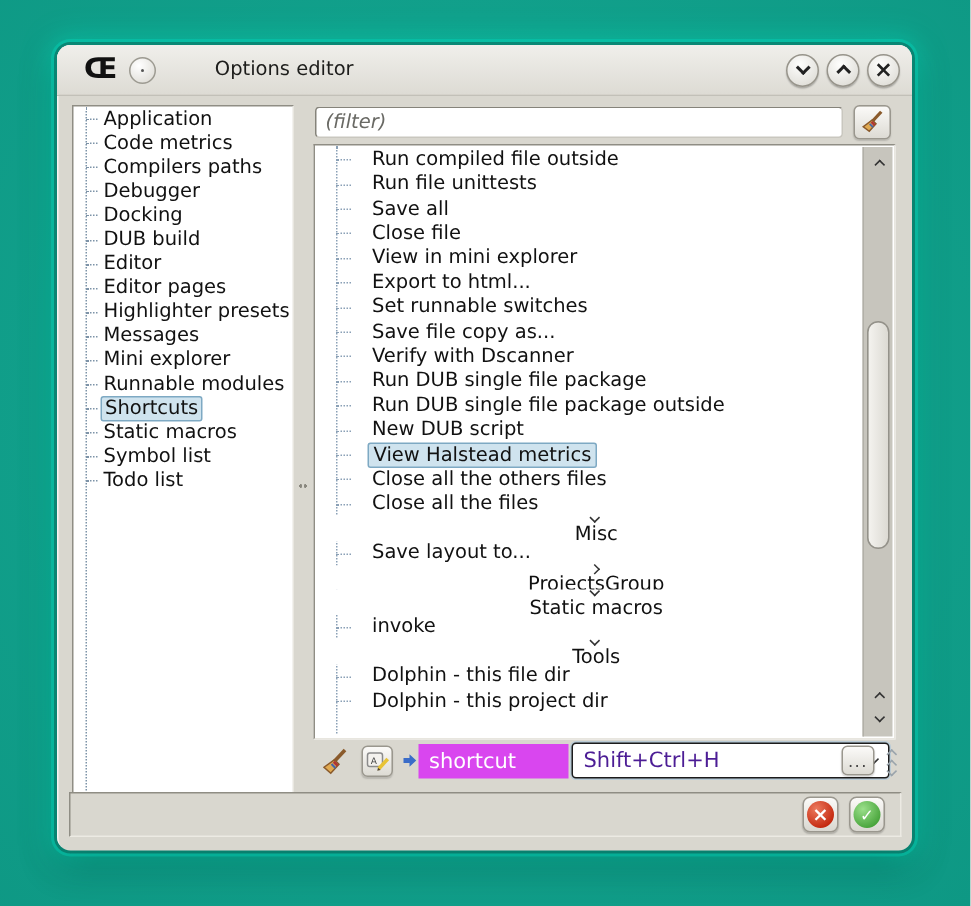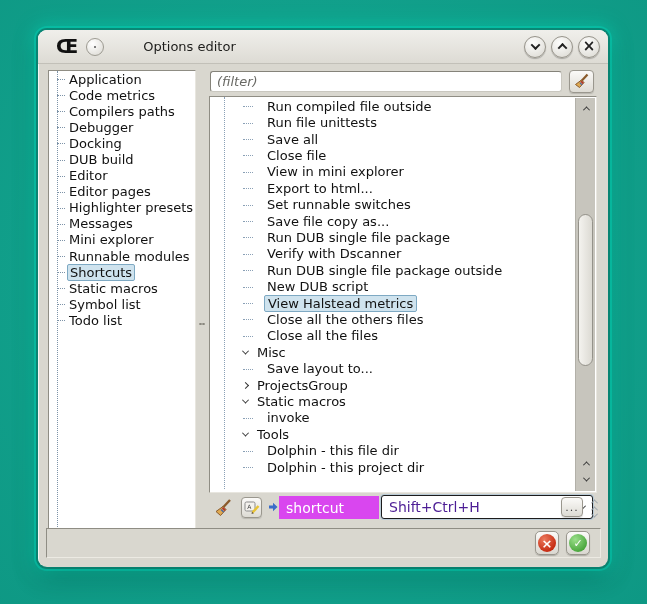--- a/index.html
+++ b/index.html
@@ -59,27 +59,27 @@
     border:1px solid; border-color:#85837a #c9c7bf #c9c7bf #85837a; border-radius:3px;
     background:#fff; font-family:inherit; font-size:13px; padding:0 6px; color:#222; }
   .filter-input::placeholder { font-style:italic; color:#696964; }
   .icon-btn { position:absolute; border:1px solid #9a978e; border-radius:4px;
     background:linear-gradient(#fbfaf8,#dddbd4); display:flex; align-items:center; justify-content:center;
     box-shadow:0 1px 1px rgba(0,0,0,.15); }
   .clear-filter { left:361px; top:0; width:25px; height:23px; }
 
   .tree-panel { position:absolute; left:1px; top:26px; width:388px; height:397px;
     background:#fff; border:1px solid; border-color:#8f8d84 #e8e6df #e8e6df #8f8d84; overflow:hidden; }
-  .tree-rows { position:absolute; left:0; top:1px; right:21px; bottom:0; overflow:hidden;padding-left:19px; }
+  .tree-rows { position:absolute; left:0; top:1px; right:21px; bottom:0; overflow:hidden; }
   .tree-guide { position:absolute; left:14px; top:0; height:392px; border-left:1px dotted #8aa0b6; }
   .tree-row { position:relative; height:16.42px; display:flex; align-items:center;
     font-size:13px; color:#111; white-space:nowrap; }
   .tree-row.leaf { padding-left:35px; }
   .tree-row.leaf .tick { position:absolute; left:14px; top:50%; width:10px; border-top:1px dotted #8aa0b6; }
-  .tree-row.parent { padding-left:10px; background:#fff; }
+  .tree-row.parent { padding-left:10px; background:#fff;flex-direction:column; }
   .tree-row.parent .chev { width:12px; display:flex; justify-content:center; margin-right:3px; }
   .tree-row .lab { padding:0 3px; line-height:15px; }
   .tree-row.selected .lab { background:#cfe3ee; border:1px solid #7ea9c3; border-radius:2px; }
 
   
   .vscroll { position:absolute; top:1px; right:1px; bottom:1px; width:20px;
     background:#c7c5bd; border-left:1px solid #b2b0a8; }
   .vs-arrow { position:absolute; left:0; width:20px; height:16px; display:flex; align-items:center; justify-content:center; }
   .vs-arrow.top { top:2px; }
   .vs-arrow.bup { bottom:20px; }
@@ -256,25 +256,25 @@
             <div class="tree-row leaf">
               <span class="tick"></span>
               <span class="lab">Set runnable switches</span>
             </div>
             <div class="tree-row leaf">
               <span class="tick"></span>
               <span class="lab">Save file copy as...</span>
             </div>
             <div class="tree-row leaf">
               <span class="tick"></span>
+              <span class="lab">Verify with Dscanner</span>
+            </div>
+            <div class="tree-row leaf">
+              <span class="tick"></span>
               <span class="lab">Run DUB single file package</span>
-            </div>
-            <div class="tree-row leaf">
-              <span class="tick"></span>
-              <span class="lab">Verify with Dscanner</span>
             </div>
             <div class="tree-row leaf">
               <span class="tick"></span>
               <span class="lab">Run DUB single file package outside</span>
             </div>
             <div class="tree-row leaf">
               <span class="tick"></span>
               <span class="lab">New DUB script</span>
             </div>
             <div class="tree-row leaf selected">

